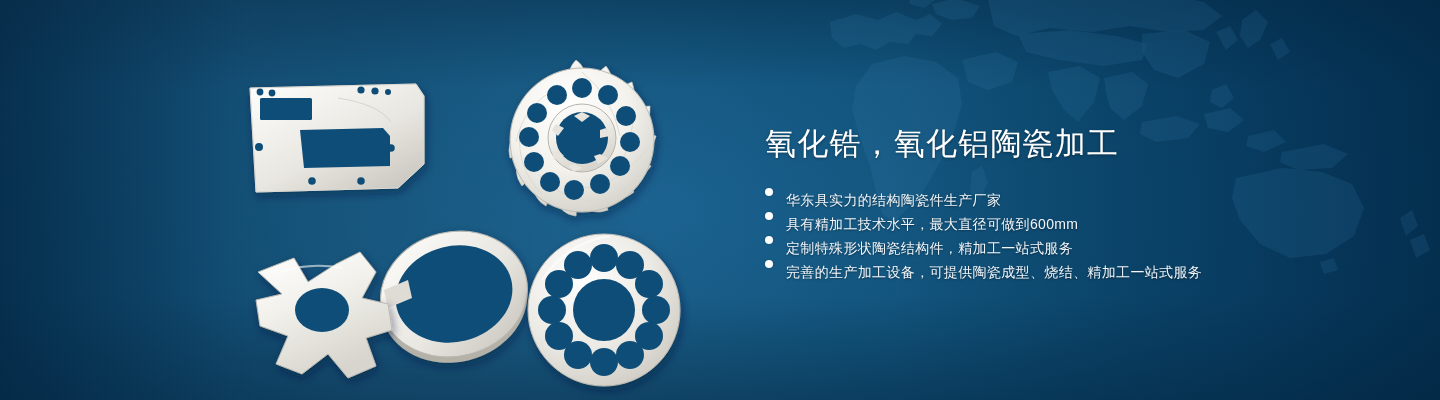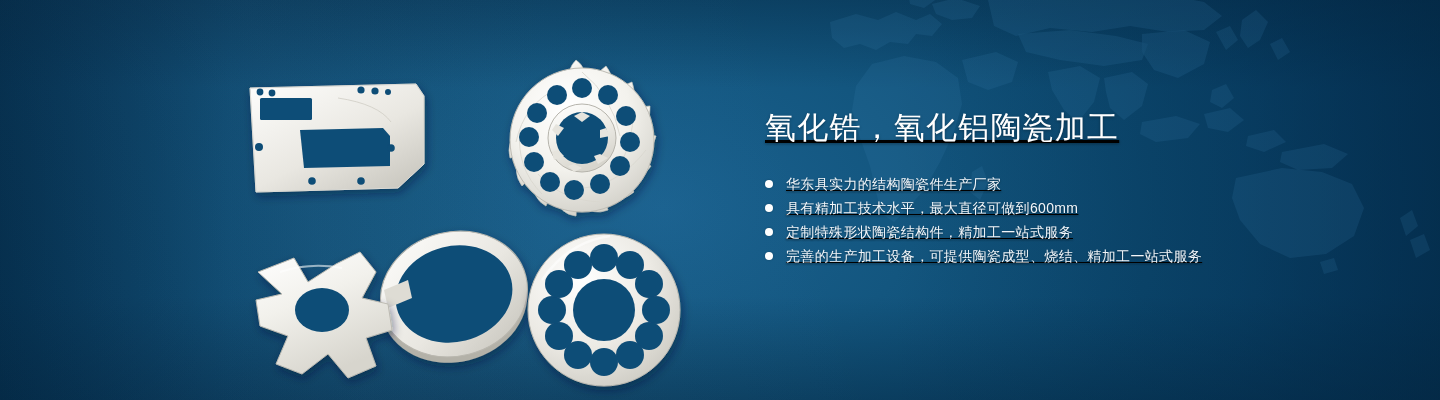--- a/index.html
+++ b/index.html
@@ -68,42 +68,40 @@
     top: 36px;
     width: 470px;
     height: 340px;
   }
   .parts svg { display:block; width:100%; height:100%; overflow: visible; }
 
   
   .copy {
     position: absolute;
     left: 765px;
-    top: 108px;
+    top: 124px;
     width: 620px;
-    text-decoration: underline;
   }
   .headline {
     color: #ffffff;
     font-size: 31px;
     line-height: 40px;
     letter-spacing: 1.2px;
     font-weight: 400;
     margin: 0 0 24px 0;
     text-shadow: 0 1px 3px rgba(0,0,0,0.35);
     white-space: nowrap;
   }
   .bullets {
     list-style: none;
     margin: 0;
     padding: 0;
   }
   .bullet {
     display: flex;
-    align-items: center;
     height: 24px;
     margin-bottom: 0px;
   }
   .dot {
     flex: 0 0 auto;
     width: 8px;
     height: 8px;
     border-radius: 50%;
     background: #ffffff;
     margin-right: 13px;

